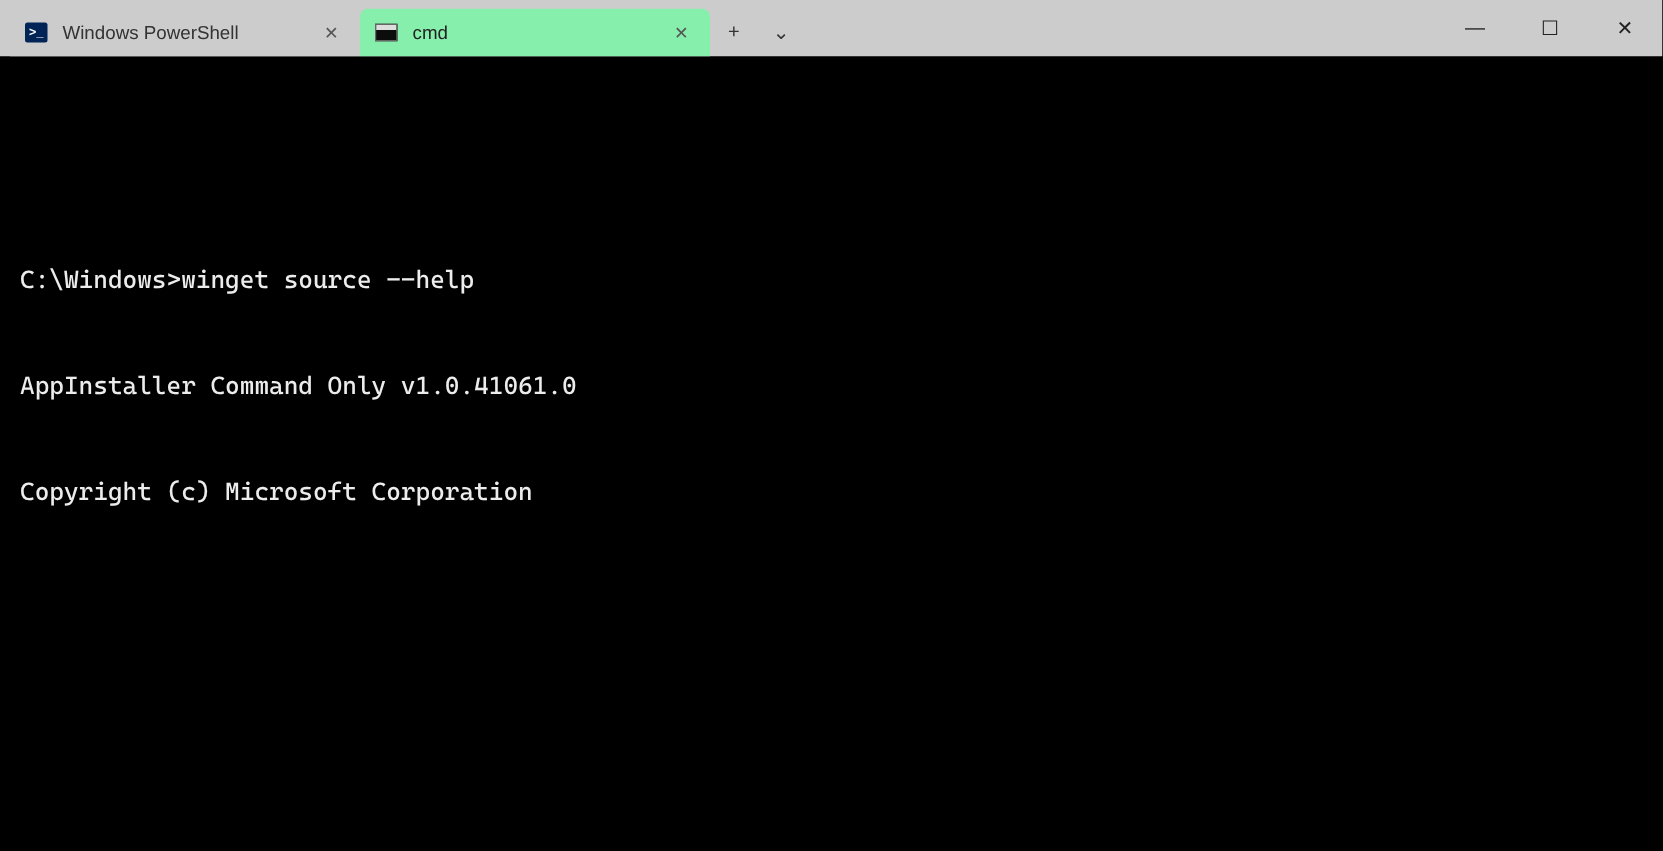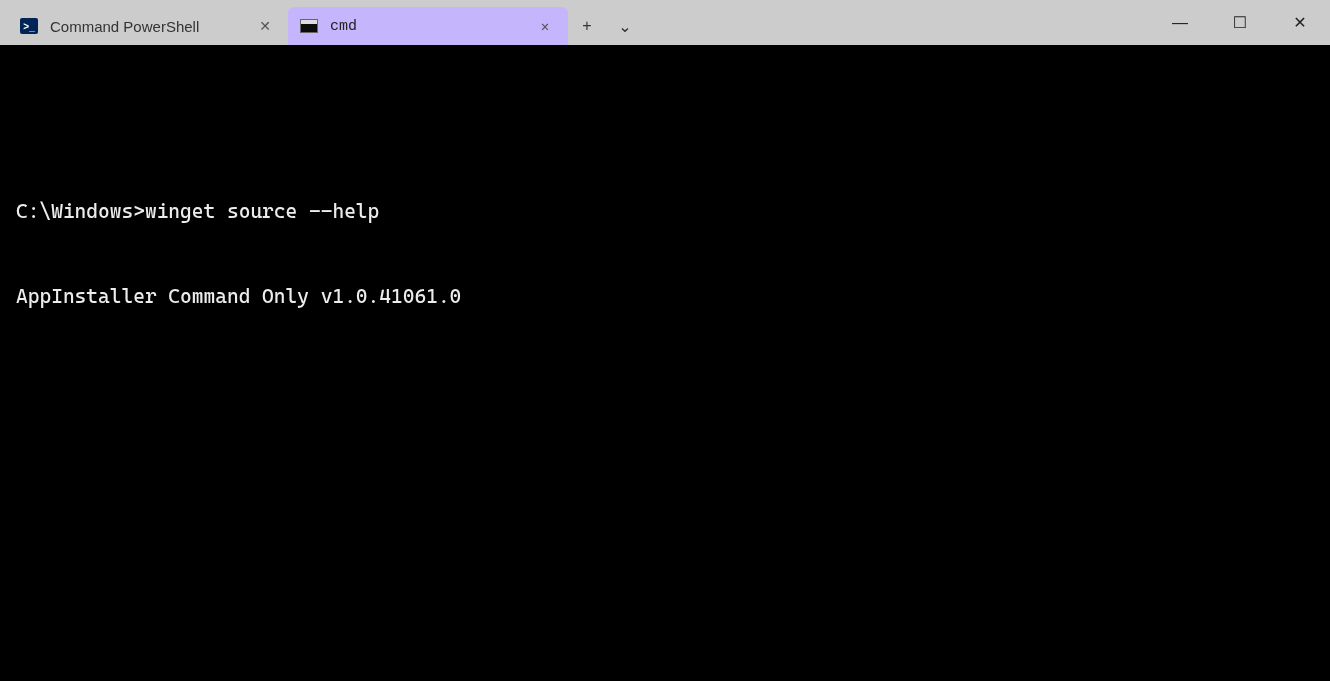--- a/index.html
+++ b/index.html
@@ -30,21 +30,21 @@
       padding: 0 12px;
       min-width: 280px;
       font-size: 15px;
       cursor: pointer;
       position: relative;
       border-top-left-radius: 6px;
       border-top-right-radius: 6px;
       gap: 12px;
     }
     .tab.inactive { background: #cccccc; color: #333; }
-    .tab.active   { background: #c4b5fd; color: #222; font-family: Liberation Mono, monospace; }
+    .tab.active   { background: #86efac; color: #222; }
     .tab-icon {
       width: 18px; height: 18px;
       display: inline-flex; align-items: center; justify-content: center;
       flex-shrink: 0;
     }
     .tab-label { flex: 1; white-space: nowrap; }
     .tab-close {
       font-size: 14px; color: #555;
       width: 22px; height: 22px;
       display: flex; align-items: center; justify-content: center;
@@ -62,21 +62,21 @@
     .winctl {
       width: 60px; height: 45px;
       display: flex; align-items: center; justify-content: center;
       color: #222;
     }
     .terminal {
       background: #000; color: #ececec;
       font-family: "Cascadia Mono", Consolas, monospace;
       font-size: 20px;
       line-height: 1.42;
-      padding: 10px 16px 16px 16px;
+      padding: 22px 16px 16px 16px;
       white-space: pre-wrap;
       word-break: break-all;
       height: calc(681px - 45px);
       overflow: hidden;
     }
     .blank { height: 1.42em; }
     .ps-icon {
       background: #012456;
       width: 18px; height: 16px;
       border-radius: 2px;
@@ -98,21 +98,21 @@
 </head>
 <body>
 
 <div class="titlebar">
   <div class="tabs">
 
     <div class="tab inactive">
       <span class="tab-icon">
         <span class="ps-icon">&gt;_</span>
       </span>
-      <span class="tab-label">Command PowerShell</span>
+      <span class="tab-label">Windows PowerShell</span>
       <span class="tab-close">✕</span>
     </div>
 
     <div class="tab active">
       <span class="tab-icon">
         <span class="cmd-icon"></span>
       </span>
       <span class="tab-label">cmd</span>
       <span class="tab-close">✕</span>
     </div>
@@ -135,20 +135,21 @@
     <div class="winctl">
       <span>✕</span>
     </div>
   </div>
 </div>
 
 <div class="terminal">
   <div class="blank"></div>
   <div><span>C:\Windows&gt;</span><span>winget source --help</span></div>
   <div>AppInstaller Command Only v1.0.41061.0</div>
+  <div>Copyright (c) Microsoft Corporation</div>
   <div class="blank"></div>
   <div class="blank"></div>
   
   
   
   
   
   
   
   

